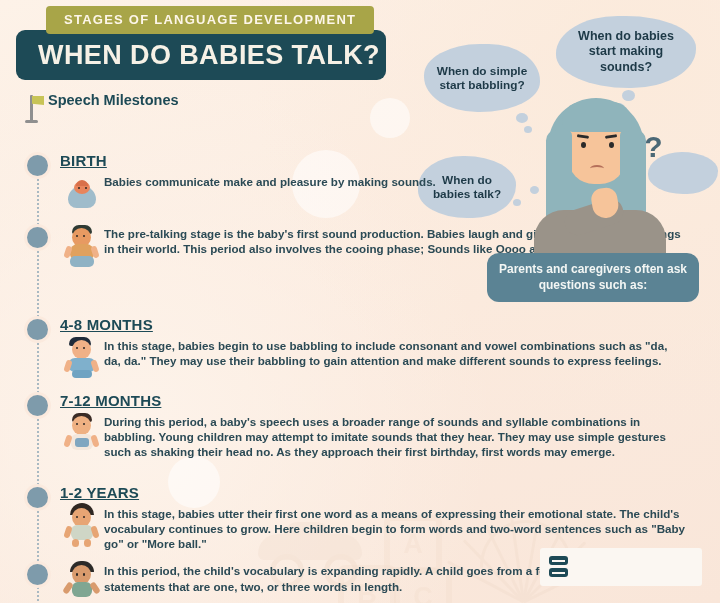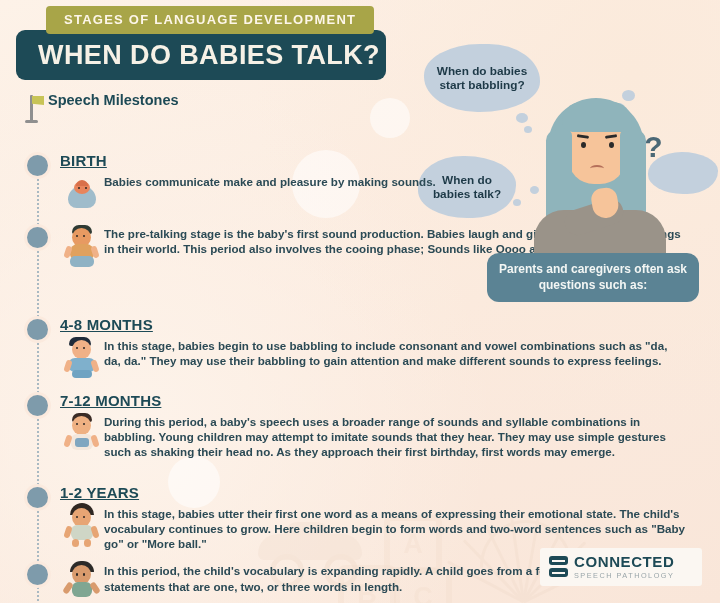--- a/index.html
+++ b/index.html
@@ -594,22 +594,25 @@
           <div class="fig fig-arm r" style="top:23px;background:#d99b6d;transform:rotate(-34deg)"></div>
 
         </div>
         <div class="ms-text">In this period, the child's vocabulary is expanding rapidly. A child goes from a few words to producing statements that are one, two, or three words in length.</div>
       </div>
     </div>
   </div>
 
   <div class="blob-right"></div>
 
+  <div class="bubble bubble-sounds">
+    <span class="bubble-text">When do babies start making sounds?</span>
+  </div>
   <div class="bubble bubble-babbling">
-    <span class="bubble-text">When do babies start babbling?</span>
+    <span class="bubble-text">When do simple start babbling?</span>
   </div>
   <div class="bubble bubble-talk">
     <span class="bubble-text">When do babies talk?</span>
   </div>
 
   <div class="puff p1"></div>
   <div class="puff p2"></div>
   <div class="puff p3"></div>
   <div class="puff p4"></div>
   <div class="puff p5"></div>
@@ -637,19 +640,15 @@
 
   <div class="caption-box">Parents and caregivers often ask questions such as:</div>
 
   <div class="logo-box">
     <div class="logo-mark">
       <div class="bar top"></div>
       <div class="bar bot"></div>
       <div class="slit t"></div>
       <div class="slit b"></div>
     </div>
-    <div class="logo-words">
-      <span class="logo-main">CONNECTED</span>
-      <span class="logo-sub">SPEECH PATHOLOGY</span>
-    </div>
   </div>
 
 </div>
 
 </body></html>

